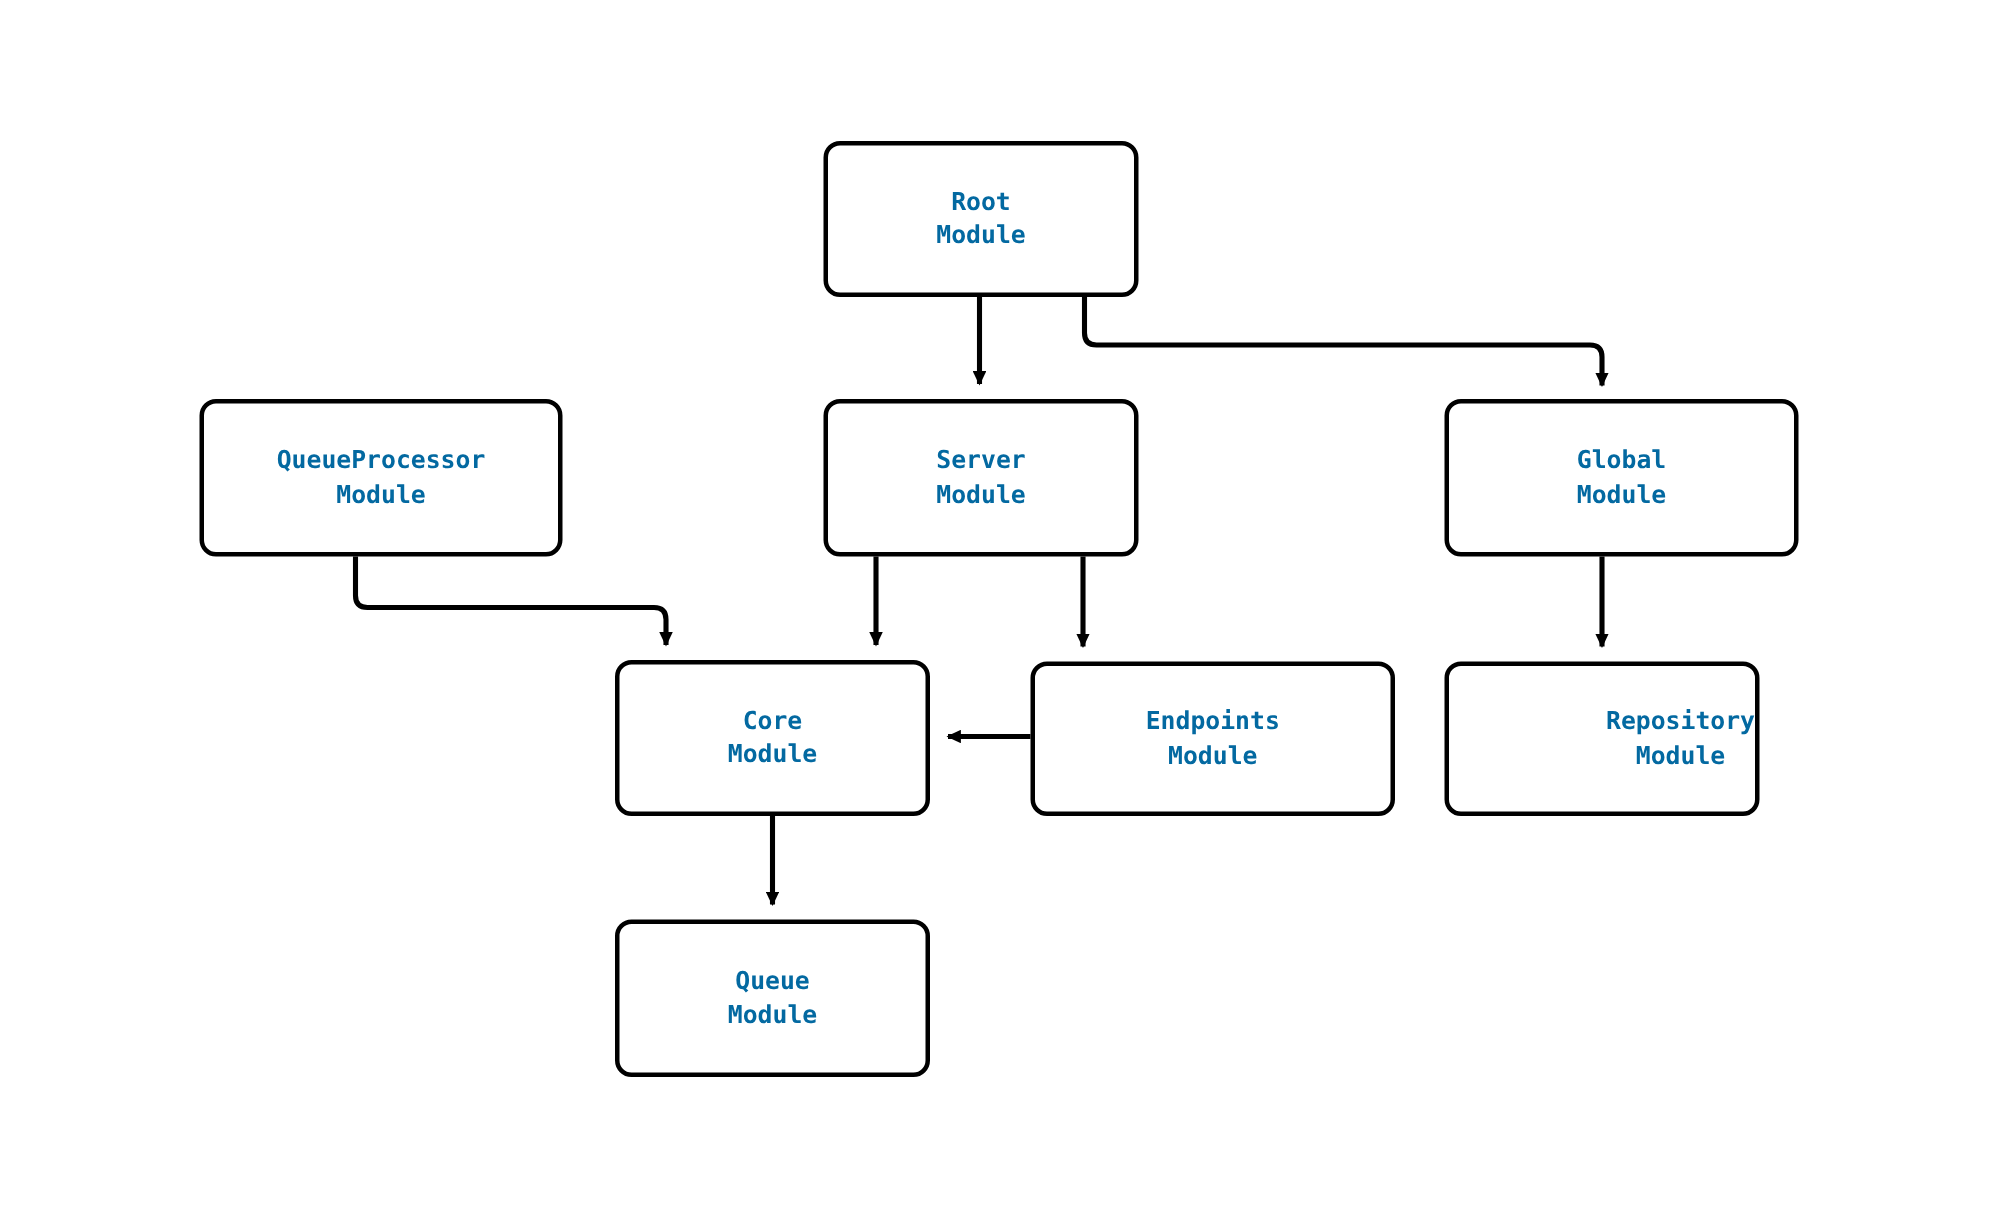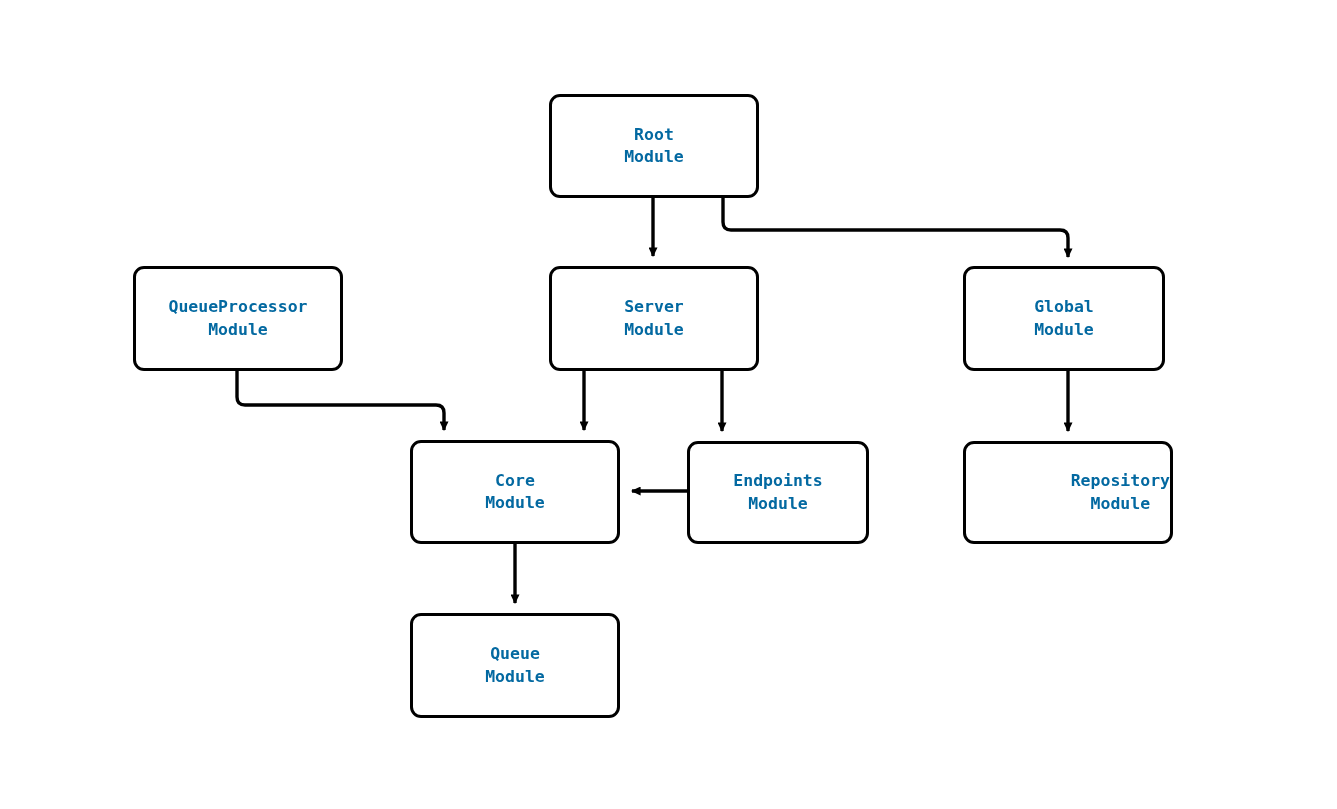--- a/index.html
+++ b/index.html
@@ -89,41 +89,41 @@
       <path d="M 515,544 L 515,603" marker-end="url(#arrowhead)"></path>
 
     </g>
   </svg>
 
   <div class="node" style="left:549px; top:94px; width:210px; height:104px;">
     <span class="node-label">Root
 Module</span>
   </div>
 
-  <div class="node" style="left:133px; top:266px; width:210px; height:105px;">
+  <div class="node" style="left:133px; top:266px; width:242px; height:105px;">
     <span class="node-label">QueueProcessor
 Module</span>
   </div>
 
   <div class="node" style="left:549px; top:266px; width:210px; height:105px;">
     <span class="node-label">Server
 Module</span>
   </div>
 
-  <div class="node" style="left:963px; top:266px; width:202px; height:105px;">
+  <div class="node" style="left:963px; top:266px; width:236px; height:105px;">
     <span class="node-label">Global
 Module</span>
   </div>
 
   <div class="node" style="left:410px; top:440px; width:210px; height:104px;">
     <span class="node-label">Core
 Module</span>
   </div>
 
-  <div class="node" style="left:687px; top:441px; width:182px; height:103px;">
+  <div class="node" style="left:687px; top:441px; width:243px; height:103px;">
     <span class="node-label">Endpoints
 Module</span>
   </div>
 
   <div class="node" style="left:963px; top:441px; width:210px; height:103px;justify-content:flex-end;">
     <span class="node-label">Repository
 Module</span>
   </div>
 
   <div class="node" style="left:410px; top:613px; width:210px; height:105px;align-items:center;">

